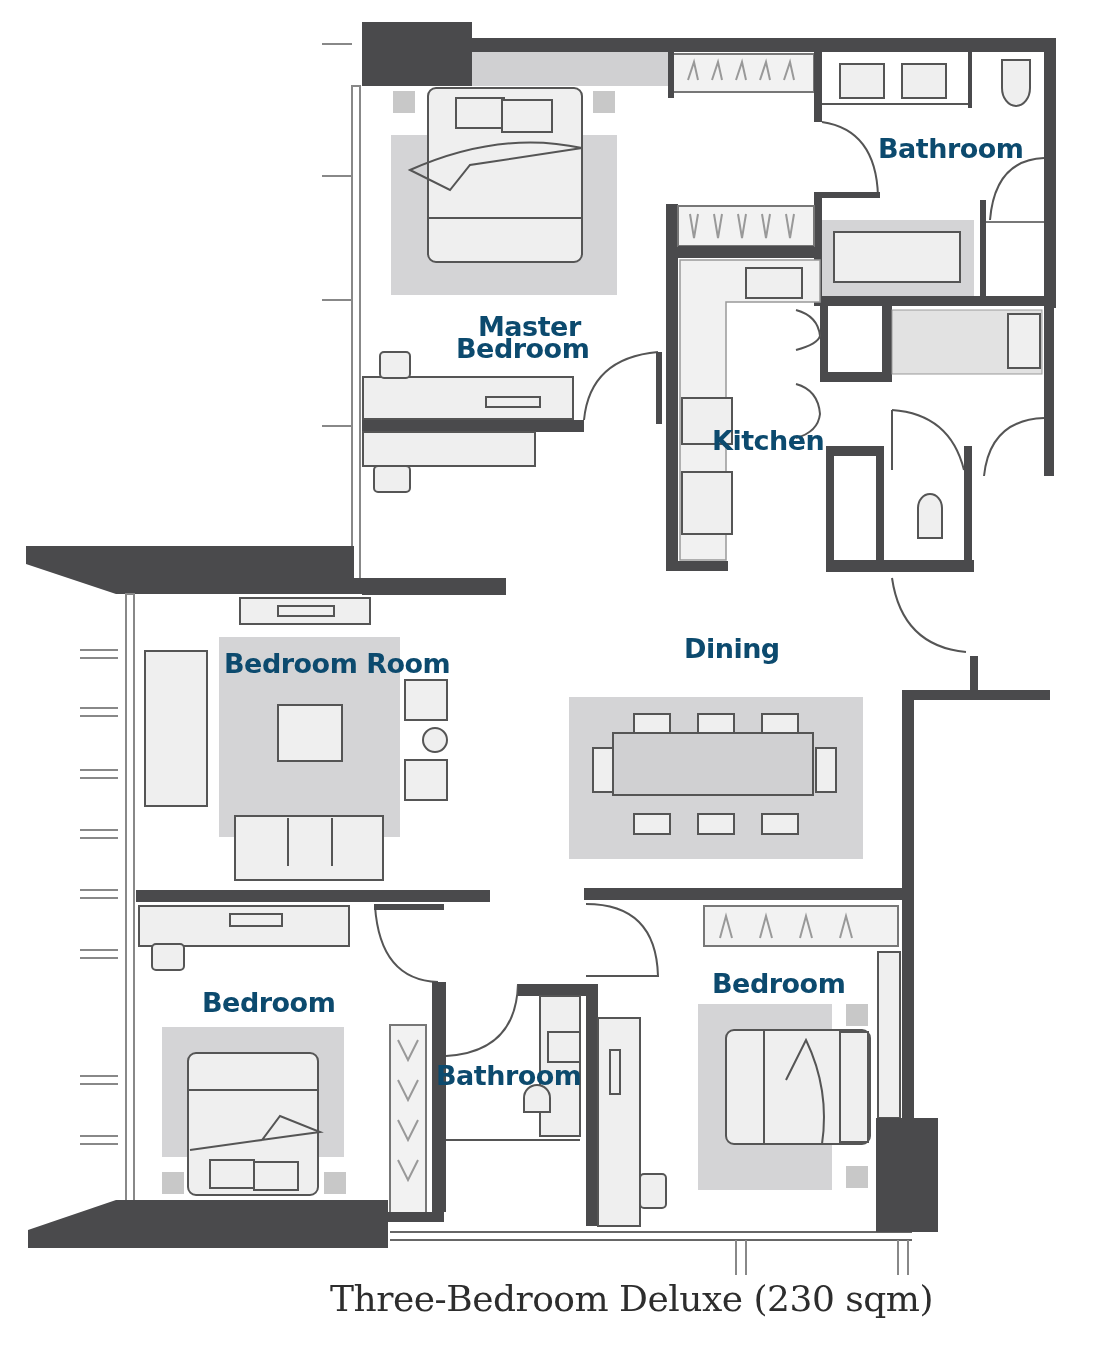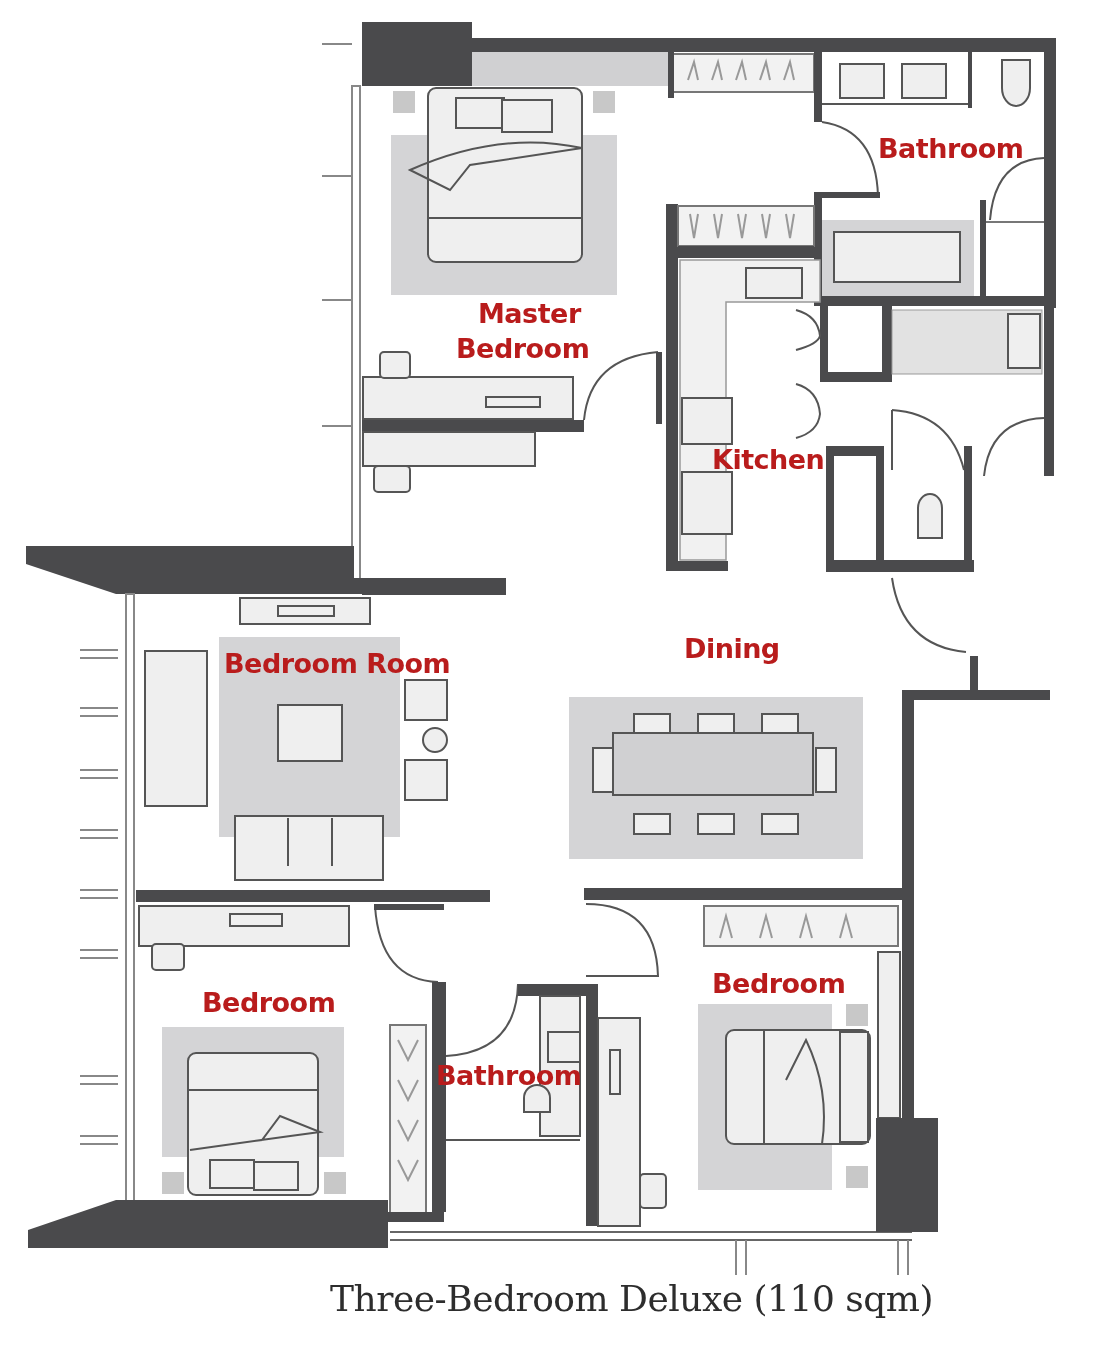--- a/index.html
+++ b/index.html
@@ -1,18 +1,18 @@
 <!DOCTYPE html>
 <html><head>
 <meta charset="utf-8">
 <style>
   html, body { margin:0; padding:0; background:#ffffff; }
   body { width:1096px; height:1348px; position:relative; overflow:hidden; font-family:"DejaVu Sans", sans-serif; }
   #plan { position:absolute; left:0; top:0; width:1096px; height:1348px; }
-  .label { position:absolute; color:#b91c1c; font-family:"DejaVu Sans", sans-serif; font-weight:bold; font-size:27px; line-height:34px; white-space:nowrap; letter-spacing:-0.5px;text-align:center; }
+  .label { position:absolute; color:#0c4a6e; font-family:"DejaVu Sans", sans-serif; font-weight:bold; font-size:27px; line-height:34px; white-space:nowrap; letter-spacing:-0.5px;text-align:center; }
   .caption { position:absolute; left:330px; top:1278px; font-family:"DejaVu Serif", serif; font-size:36px; color:#2d2d2d; white-space:nowrap; letter-spacing:-0.5px; }
 </style>
 </head>
 <body>
 
 <svg id="plan" viewBox="0 0 1096 1348" xmlns="http://www.w3.org/2000/svg">
   <defs>
     <style>
       .wall { fill:#4a4a4c; }
       .rug { fill:#d4d4d6; }
@@ -213,23 +213,23 @@
     <rect class="furn" x="726" y="1030" width="144" height="114" rx="8"></rect>
     <line class="thin" x1="764" y1="1030" x2="764" y2="1144"></line>
     <path class="thin" d="M786 1080 L806 1040 Q830 1090 822 1144"></path>
     <rect class="furn" x="840" y="1032" width="28" height="110"></rect>
     <rect x="846" y="1004" width="22" height="22" fill="#c8c8c8"></rect>
     <rect x="846" y="1166" width="22" height="22" fill="#c8c8c8"></rect>
     <rect class="wall" x="876" y="1118" width="62" height="114"></rect>
   </g>
 </svg>
 
-<div class="label" style="left:478px; top:297px;">Master</div>
+<div class="label" style="left:478px; top:310px;">Master</div>
 <div class="label" style="left:456px; top:332px;">Bedroom</div>
 <div class="label" style="left:878px; top:132px;">Bathroom</div>
-<div class="label" style="left:712px; top:443px;">Kitchen</div>
+<div class="label" style="left:712px; top:424px;">Kitchen</div>
 <div class="label" style="left:224px; top:647px;">Bedroom Room</div>
 <div class="label" style="left:684px; top:632px;">Dining</div>
 <div class="label" style="left:202px; top:986px;">Bedroom</div>
 <div class="label" style="left:436px; top:1059px;">Bathroom</div>
 <div class="label" style="left:712px; top:967px;">Bedroom</div>
 
-<div class="caption">Three-Bedroom Deluxe (110 sqm)</div>
+<div class="caption">Three-Bedroom Deluxe (230 sqm)</div>
 
 </body></html>

